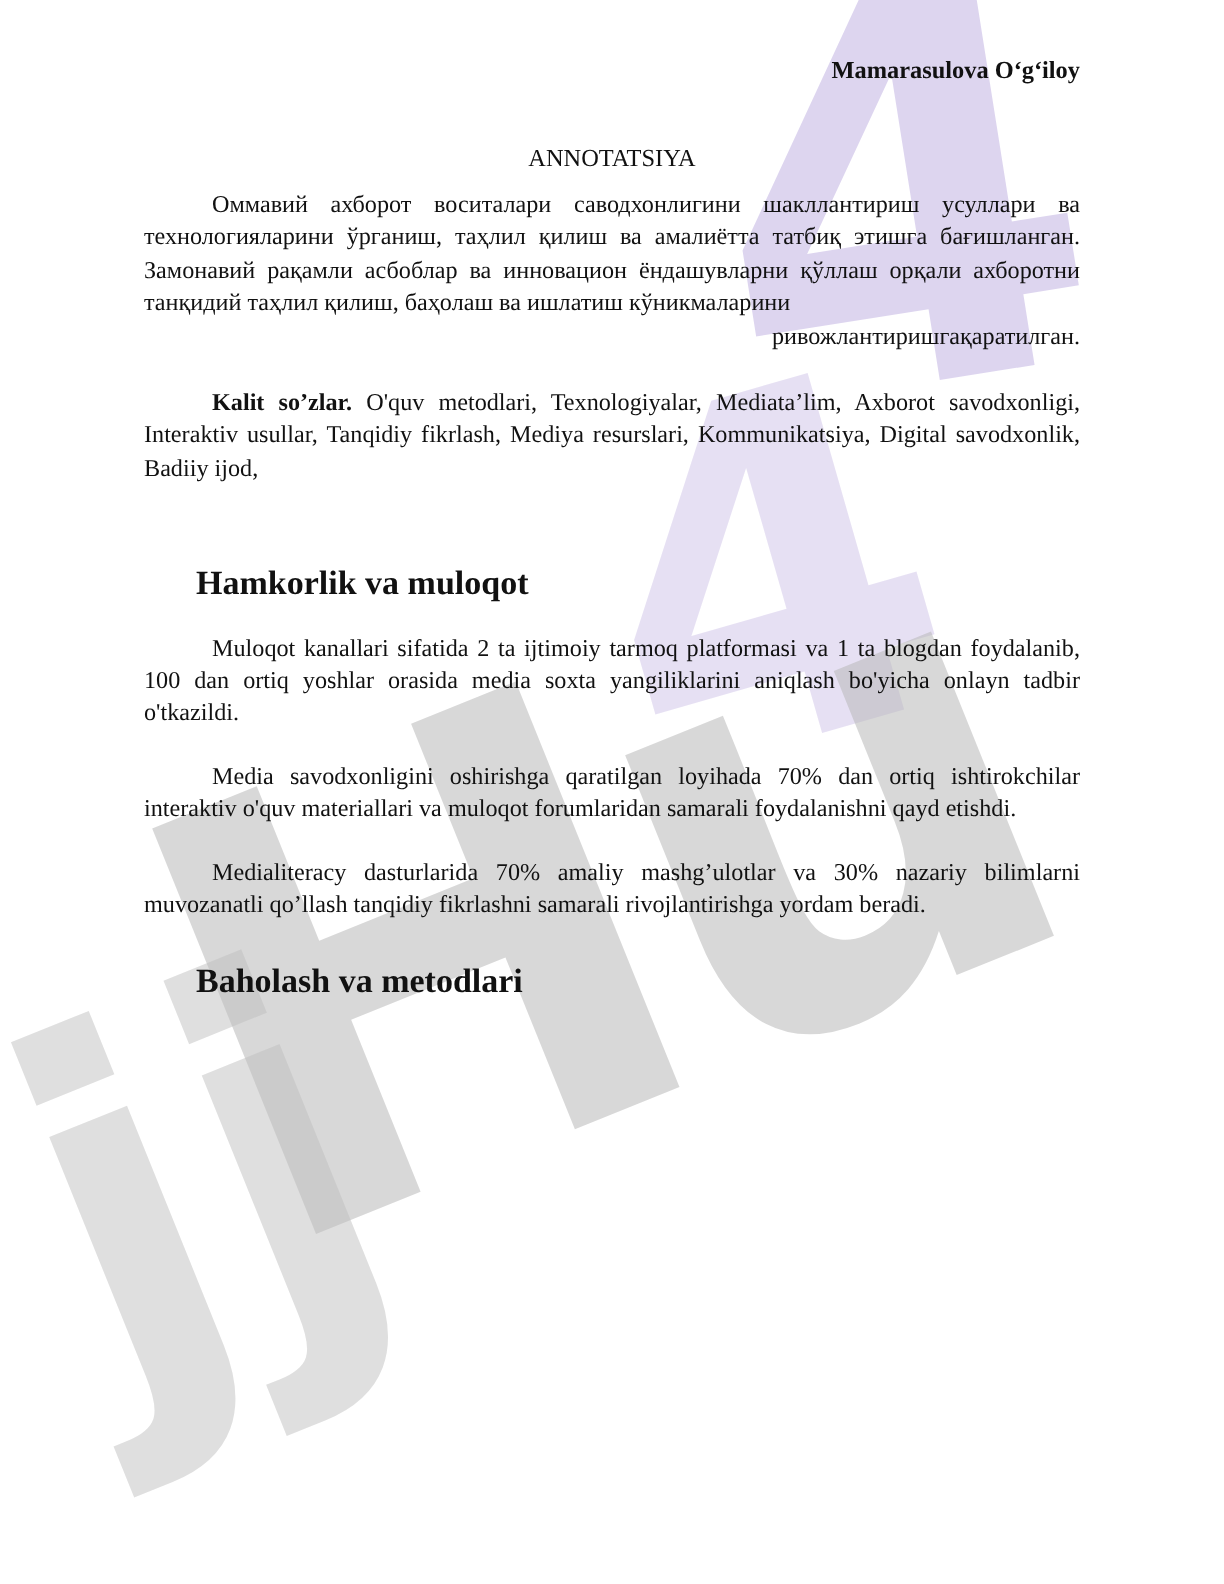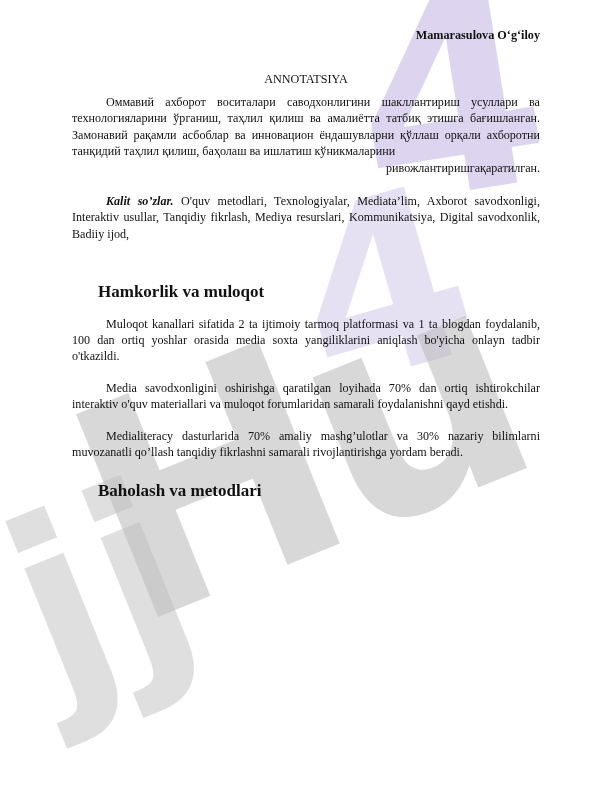--- a/index.html
+++ b/index.html
@@ -104,21 +104,21 @@
     font-size: 12.1px;
     line-height: 16.4px;
     text-align: justify;
     text-justify: inter-word;
     margin: 0;
     text-indent: 34px;
   }
   p.gap { margin-top: 15px; }
   p.gap-lg { margin-top: 17px; }
 
-  .bold { font-weight: 700; font-style: italic; }
+  .bold { font-weight: 700; }
 
   h3.sub {
     font-size: 17px;
     font-weight: 700;
     margin: 0;
     text-indent: 26px;
     line-height: 16.4px;
   }
   h3.sub.gap-xl { margin-top: 30px; }
 

